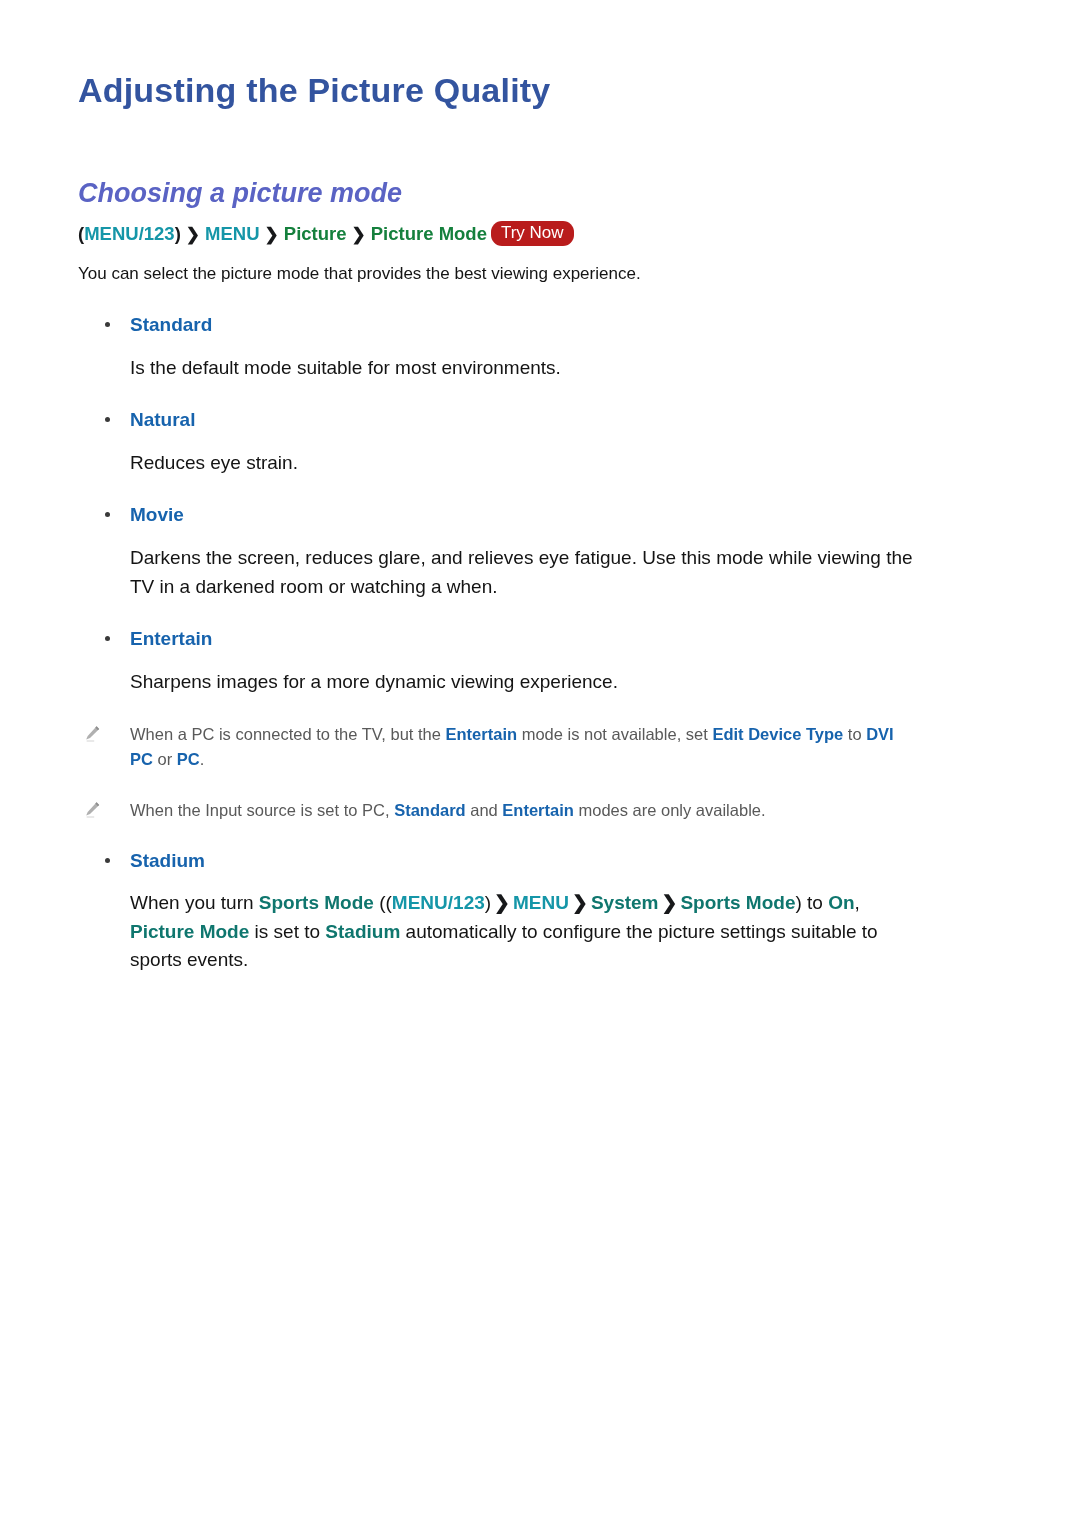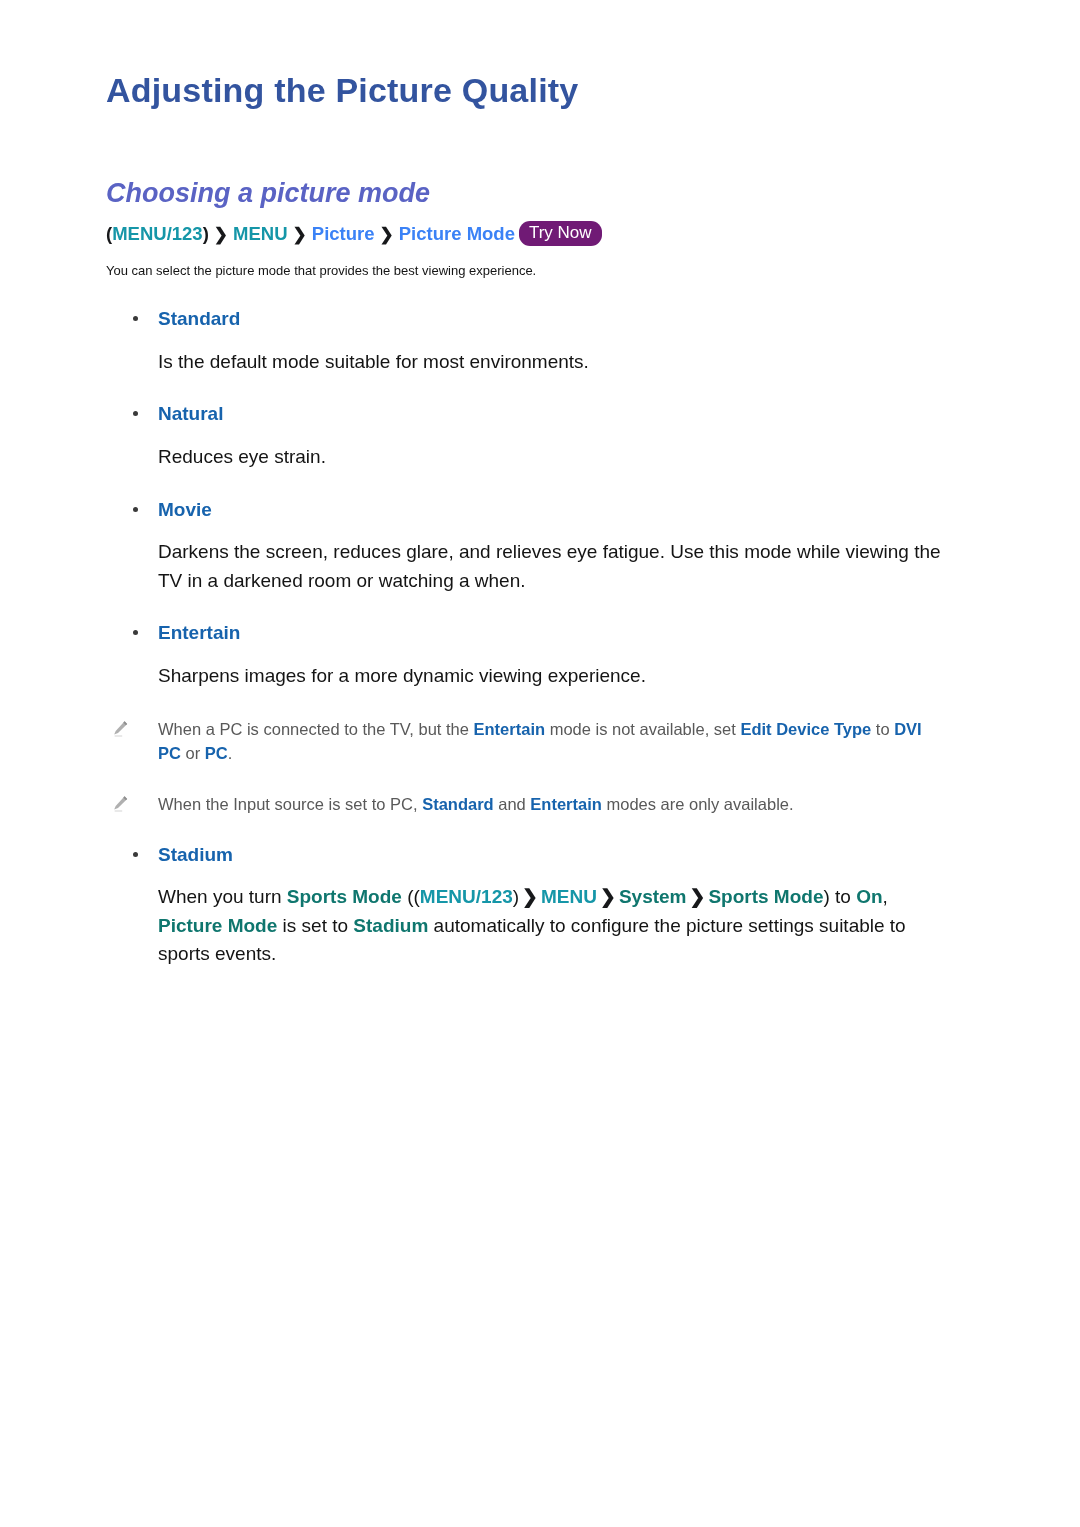--- a/index.html
+++ b/index.html
@@ -15,21 +15,20 @@
     color: #1a1a1a;
     -webkit-font-smoothing: antialiased;
   }
   .page {
     position: absolute;
     left: 0; top: 0;
     width: 977px;
     height: 1527px;
     box-sizing: border-box;
     padding: 60px 60px 0 78px;
-    margin-left: 28px;
   }
 
   
   .doc-title {
     font-size: 34px;
     font-weight: bold;
     color: #33549f;
     letter-spacing: 0.2px;
     margin: 10px 0 0 0;
     line-height: 1.2;
@@ -46,45 +45,45 @@
   
   .breadcrumb {
     font-size: 18.5px;
     font-weight: bold;
     margin-top: 13px;
     line-height: 1.35;
     color: #17181a;
     white-space: nowrap;
   }
   .crumb-menu { color: #1596a8; }
-  .crumb-blue { color: #3b82f6; text-align: right; }
+  .crumb-blue { color: #15803d; text-align: right; }
   .crumb-paren { color: #17181a; }
   .crumb-arrow {
     color: #17181a;
     font-size: 17px;
     padding: 0 5px;
     font-weight: bold;
   }
   .try-now {
     display: inline-block;
-    background: #701a75;
+    background: #b91c1c;
     color: #ffffff;
     border-radius: 11px;
     padding: 1px 10px 3px 10px;
     font-size: 17px;
     font-weight: normal;
     line-height: 1.25;
     margin-left: 4px;
     position: relative;
     top: -2px;
   }
 
   
   .intro {
-    font-size: 13px;
+    font-size: 17px;
     line-height: 1.45;
     margin-top: 14px;
     color: #141414;
   }
 
   
   .mode-block { margin-top: 26px; }
   .mode-head {
     position: relative;
     padding-left: 52px;

